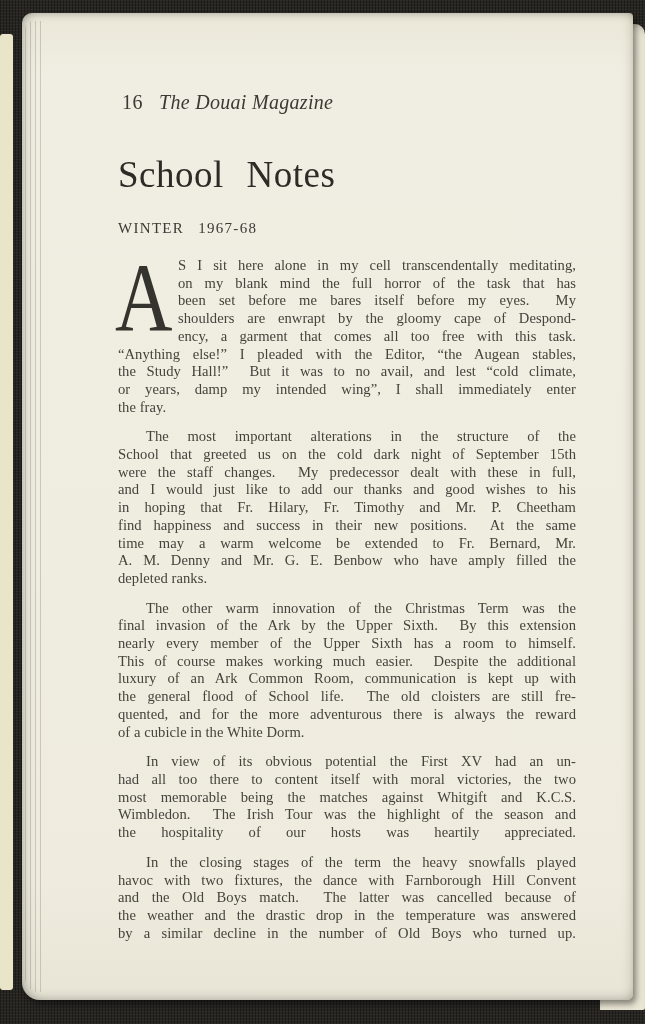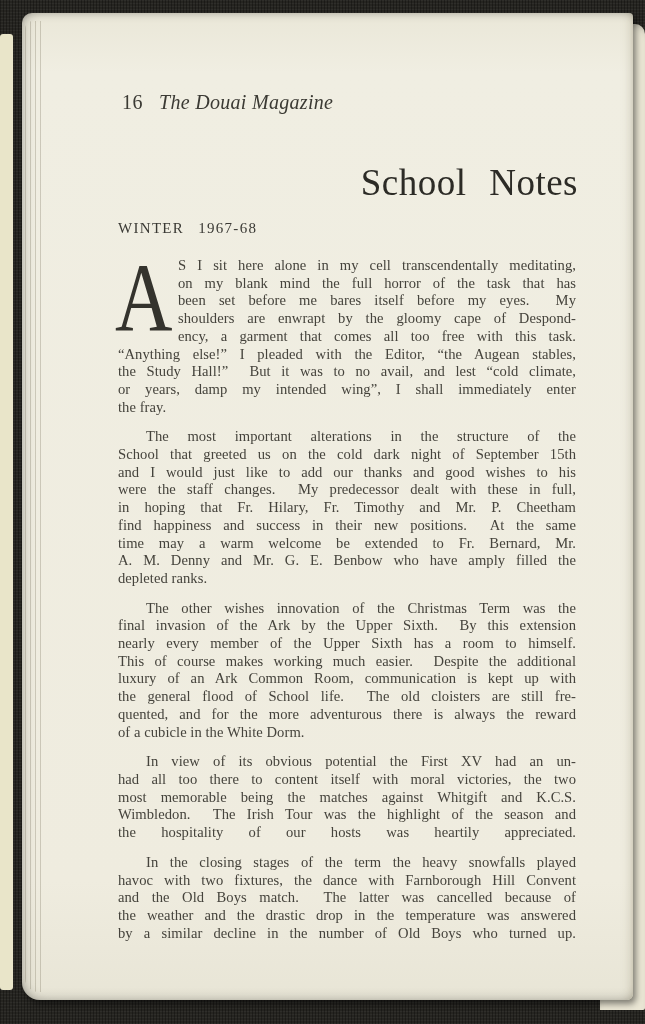--- a/index.html
+++ b/index.html
@@ -47,22 +47,22 @@
   
   .running-header {
     position: absolute; left: 100px; top: 78px;
     font-size: 20px; color: #3b3a34;
   }
   .running-header .pagenum { font-style: normal; margin-right: 16px; letter-spacing: .5px; }
   .running-header .mag { font-style: italic; letter-spacing: .3px; }
 
   
   .article-title {
-    position: absolute; left: 96px; top: 150px; width: 460px;
-    text-align: right; font-size: 37px; color: #2c2b26;
+    position: absolute; left: 96px; top: 142px; width: 460px;
+    text-align: left; font-size: 37px; color: #2c2b26;
     letter-spacing: .5px; word-spacing: 13px; line-height: 1.1;
   }
   .article-subtitle {
     position: absolute; left: 96px; top: 207px; width: 460px;
     font-size: 15px; color: #3a3934;
     letter-spacing: 1.3px; word-spacing: 9px;
   }
 
   
   .body-text {
@@ -112,30 +112,30 @@
           <div class="line">ency, a garment that comes all too free with this task.</div>
         </div>
         <div class="line">“Anything else!” I pleaded with the Editor, “the Augean stables,</div>
         <div class="line">the Study Hall!”  But it was to no avail, and lest “cold climate,</div>
         <div class="line">or years, damp my intended wing”, I shall immediately enter</div>
         <div class="line left">the fray.</div>
       </div>
       <div class="para">
         <div class="line first">The most important alterations in the structure of the</div>
         <div class="line">School that greeted us on the cold dark night of September 15th</div>
+        <div class="line">were the staff changes.  My predecessor dealt with these in full,</div>
         <div class="line">and I would just like to add our thanks and good wishes to his</div>
-        <div class="line">were the staff changes.  My predecessor dealt with these in full,</div>
         <div class="line">in hoping that Fr. Hilary, Fr. Timothy and Mr. P. Cheetham</div>
         <div class="line">find happiness and success in their new positions.  At the same</div>
         <div class="line">time may a warm welcome be extended to Fr. Bernard, Mr.</div>
         <div class="line">A. M. Denny and Mr. G. E. Benbow who have amply filled the</div>
         <div class="line left">depleted ranks.</div>
       </div>
       <div class="para">
-        <div class="line first">The other wishes innovation of the Christmas Term was the</div>
+        <div class="line first">The other warm innovation of the Christmas Term was the</div>
         <div class="line">final invasion of the Ark by the Upper Sixth.  By this extension</div>
         <div class="line">nearly every member of the Upper Sixth has a room to himself.</div>
         <div class="line">This of course makes working much easier.  Despite the additional</div>
         <div class="line">luxury of an Ark Common Room, communication is kept up with</div>
         <div class="line">the general flood of School life.  The old cloisters are still fre-</div>
         <div class="line">quented, and for the more adventurous there is always the reward</div>
         <div class="line left">of a cubicle in the White Dorm.</div>
       </div>
       <div class="para">
         <div class="line first">In view of its obvious potential the First XV had an un-</div>

